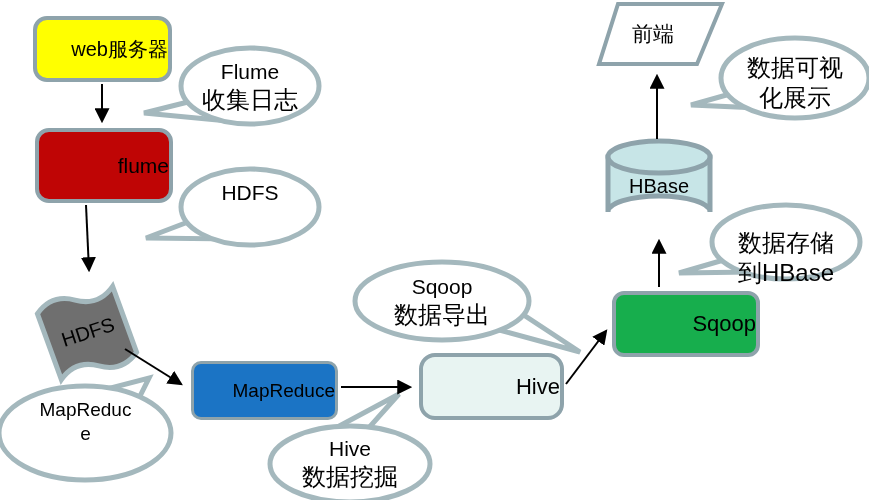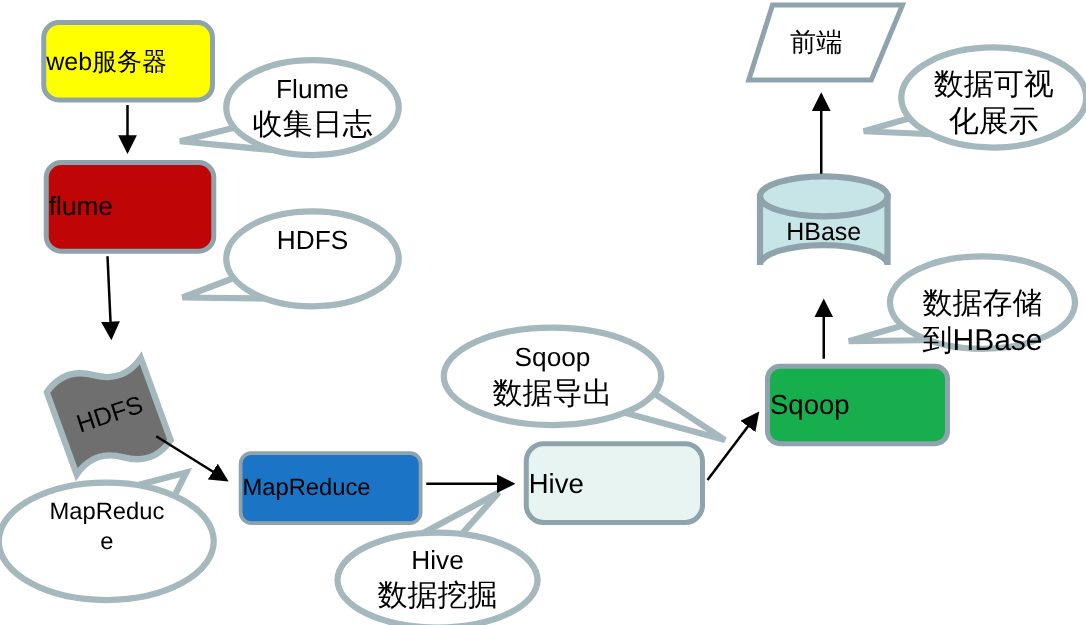--- a/index.html
+++ b/index.html
@@ -13,21 +13,21 @@
     background:var(--background,#ffffff);
     overflow:hidden;
     color:var(--ink,#000);
   }
   svg.layer{position:absolute;left:0;top:0;}
   
   .node{
     position:absolute;
     border:4px solid var(--node-border,#8ea3ab);
     border-radius:12px;
-    display:flex;align-items:center;justify-content:flex-start;
+    display:flex;align-items:center;justify-content:flex-end;
     box-sizing:border-box;
     color:var(--ink,#000);
     text-align:center;
   }
   
   .bubble-shape{fill:#ffffff;stroke:var(--bubble-border,#a4b8bd);stroke-width:5;}
   .tape-shape{stroke:var(--bubble-border,#a4b8bd);stroke-width:5;}
   .cyl-shape{stroke:var(--node-border,#8ea3ab);stroke-width:5;}
   .para-shape{stroke:var(--node-border,#8ea3ab);stroke-width:4;}
   .arrow{stroke:var(--arrow,#000);stroke-width:2;fill:none;}

